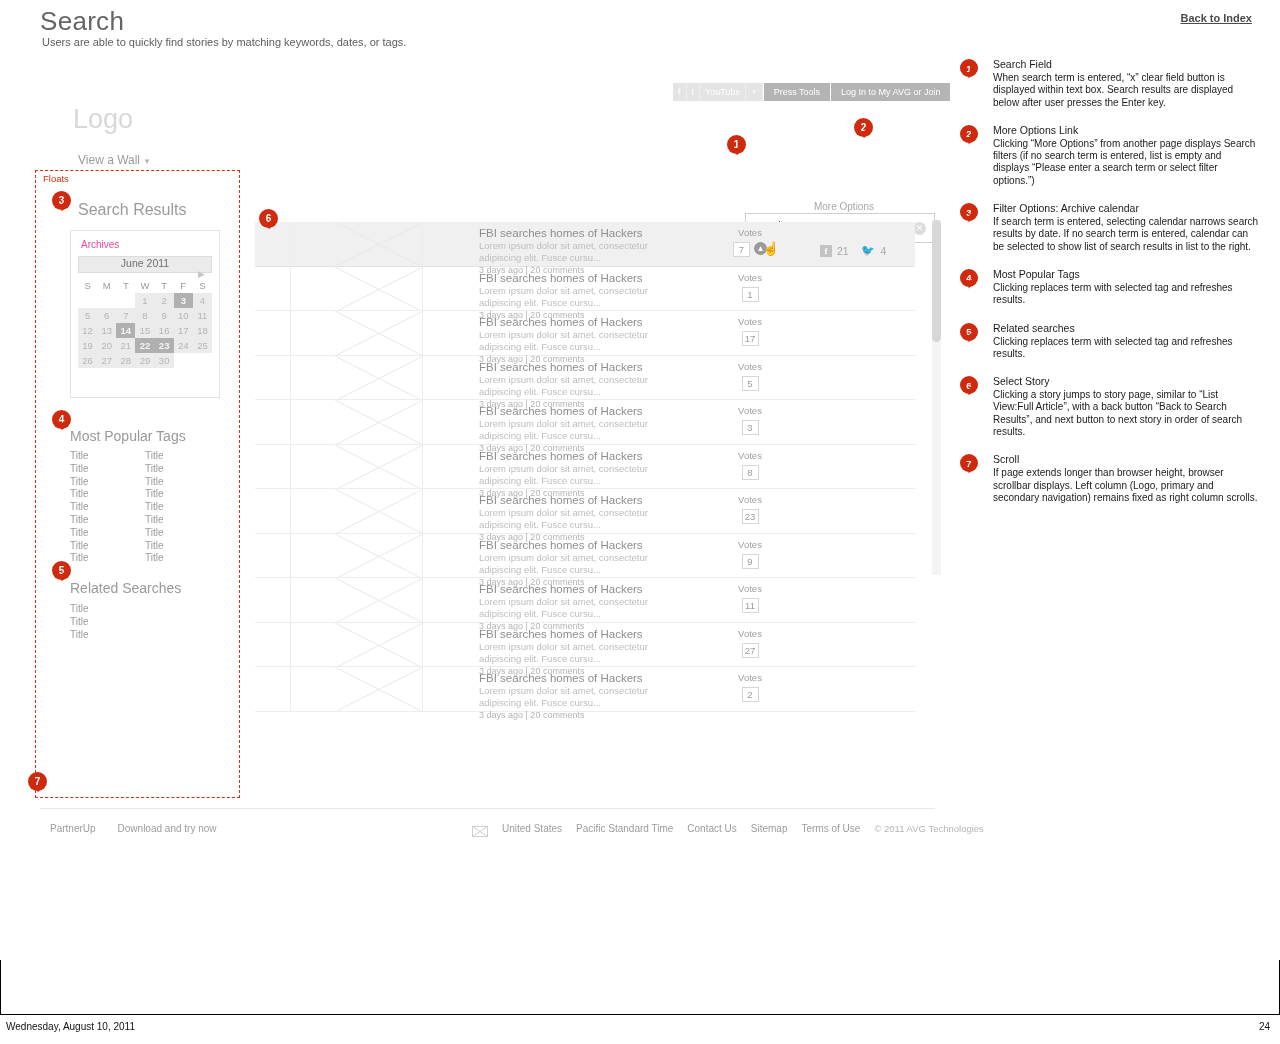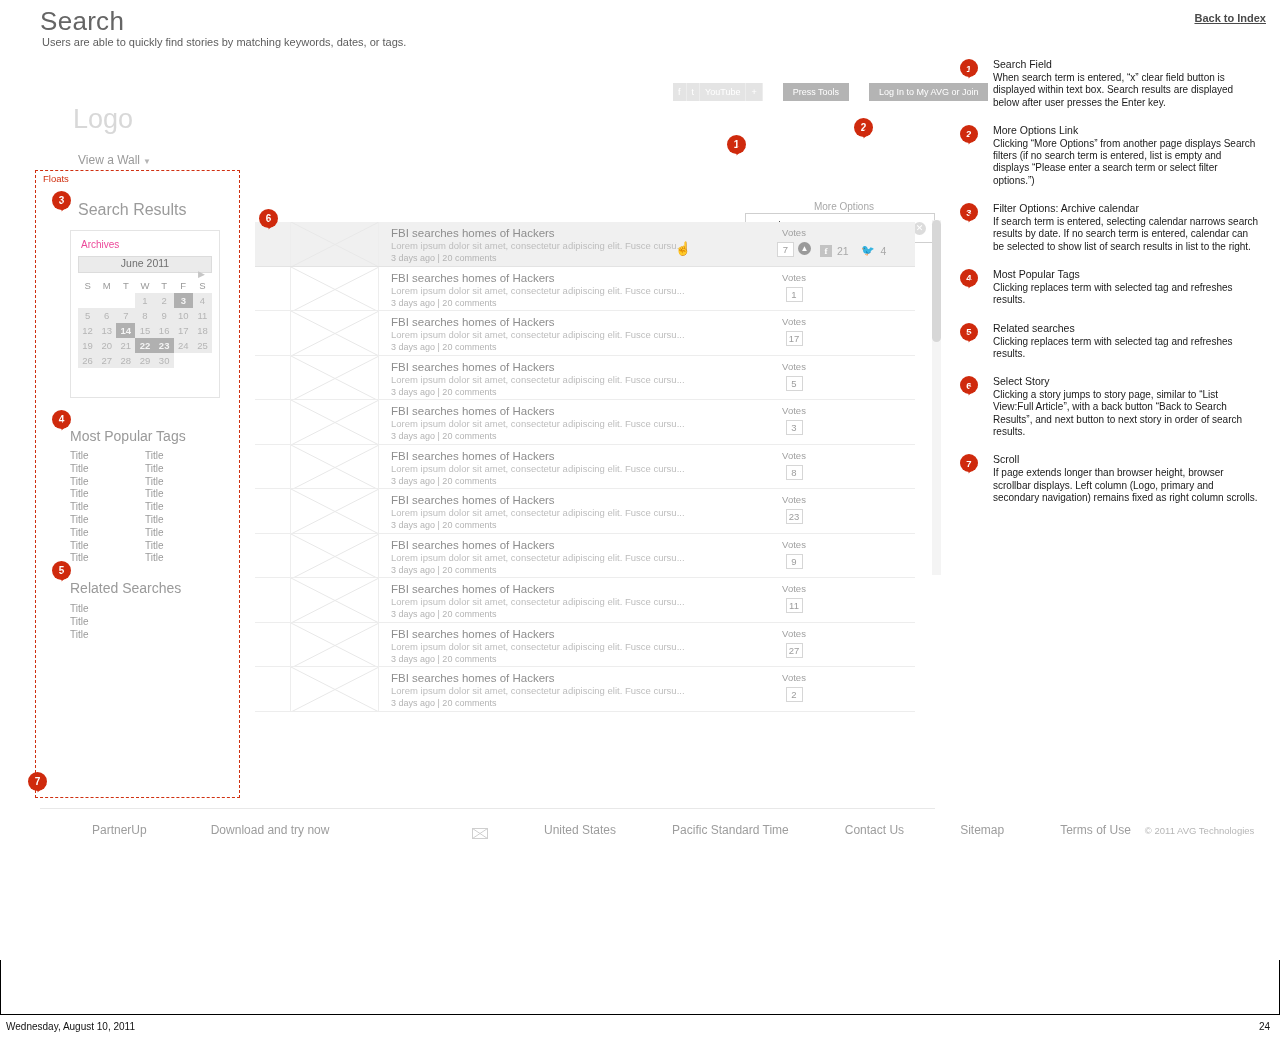--- a/index.html
+++ b/index.html
@@ -23,21 +23,21 @@
   .doc-title {
     position: absolute; left: 40px; top: 6px;
     font-size: 26px; font-weight: 400; color: #656565;
     letter-spacing: .3px;
   }
   .doc-sub {
     position: absolute; left: 42px; top: 36px;
     font-size: 11px; color: #5d5d5d;
   }
   .back-to-index {
-    position: absolute; right: 14px; top: 12px;
+    position: absolute; right: 28px; top: 12px;
     font-size: 11px; color: #4a4a4a; font-weight: bold;
     text-decoration: underline; cursor: pointer;
   }
 
   
   .mock {
     position: absolute; left: 0; top: 60px;
     width: 950px; height: 800px;
   }
 
@@ -55,21 +55,21 @@
   .utilbar { position: absolute; left: 673px; top: 23px; display: flex; height: 18px; }
   .ub-social { display: flex; background: #ededed; }
   .ub-chip {
     background: #e4e4e4; color: #fff; font-size: 9px;
     display: flex; align-items: center; justify-content: center;
     height: 18px; margin-right: 1px; padding: 0 5px; cursor: pointer;
   }
   .ub-btn {
     background: #b4b4b4; color: #fff; font-size: 9px;
     display: flex; align-items: center; justify-content: center;
-    height: 18px; margin-left: 20px; padding: 0 10px; cursor: pointer;
+    height: 18px; margin-left: 1px; padding: 0 10px; cursor: pointer;
     white-space: nowrap;
   }
 
   
   .more-options {
     position: absolute; left: 874px; top: 141px;
     font-size: 10px; color: #a8a8a8; cursor: pointer;
     transform: translateX(-100%);
   }
   .search-box {
@@ -140,21 +140,21 @@
   .related-list { position: absolute; left: 70px; top: 542px; }
   .rel-item { font-size: 10px; color: #9b9b9b; line-height: 13px; cursor: pointer; }
 
   
   .results {
     position: absolute; left: 255px; top: 162px;
     width: 660px;
   }
   .res-row {
     display: flex; align-items: stretch;
-    height: 44.5px; border-bottom: 1px solid #ededed;
+    height: 44.5px; border-bottom: 1px solid #ededed; gap: 44px;
   }
   .res-row.active { background: #f0f0f0; border-bottom: 1px solid #e3e3e3; }
   .res-gutter { width: 36px; border-right: 1px solid #ededed; }
   .res-thumb {
     width: 88px; border-right: 1px solid #ededed;
     position: relative; overflow: hidden;
   }
   .res-thumb svg { position: absolute; left: 0; top: 0; }
   .res-body { flex: 1; padding: 4px 0 0 12px; position: relative; }
   .res-title { font-size: 11.5px; color: #8e8e8e; line-height: 14px; cursor: pointer; }
@@ -197,21 +197,21 @@
   
   .mock-foot-rule {
     position: absolute; left: 40px; top: 748px; width: 895px;
     border-top: 1px solid #e8e8e8;
   }
   .foot-left { position: absolute; left: 50px; top: 763px; display: flex; gap: 22px; }
   .foot-right {
     position: absolute; left: 472px; top: 763px;
     display: flex; align-items: center; gap: 14px;
   }
-  .foot-link { font-size: 12px; color: #9d9d9d; cursor: pointer; white-space: nowrap; margin-left: 42px; }
+  .foot-link { font-size: 10px; color: #9d9d9d; cursor: pointer; white-space: nowrap; }
   .foot-static { font-size: 9.5px; color: #b6b6b6; white-space: nowrap; }
   .flag-box { width: 16px; height: 11px; position: relative; }
 
   
   .marker {
     position: absolute; width: 19px; height: 19px;
     background: #cf2a0d; border-radius: 50%;
     color: #fff; font-size: 10px; font-weight: bold;
     display: flex; align-items: center; justify-content: center;
     z-index: 40;

